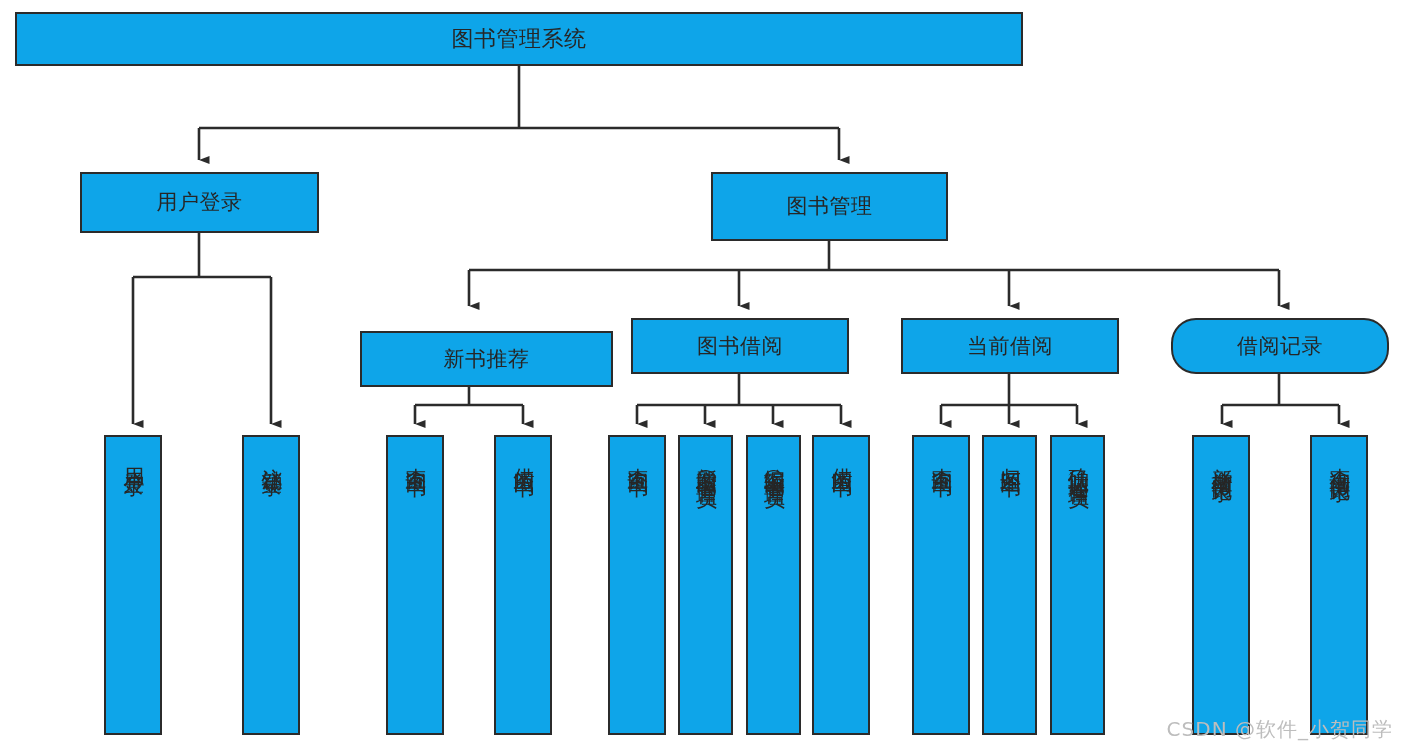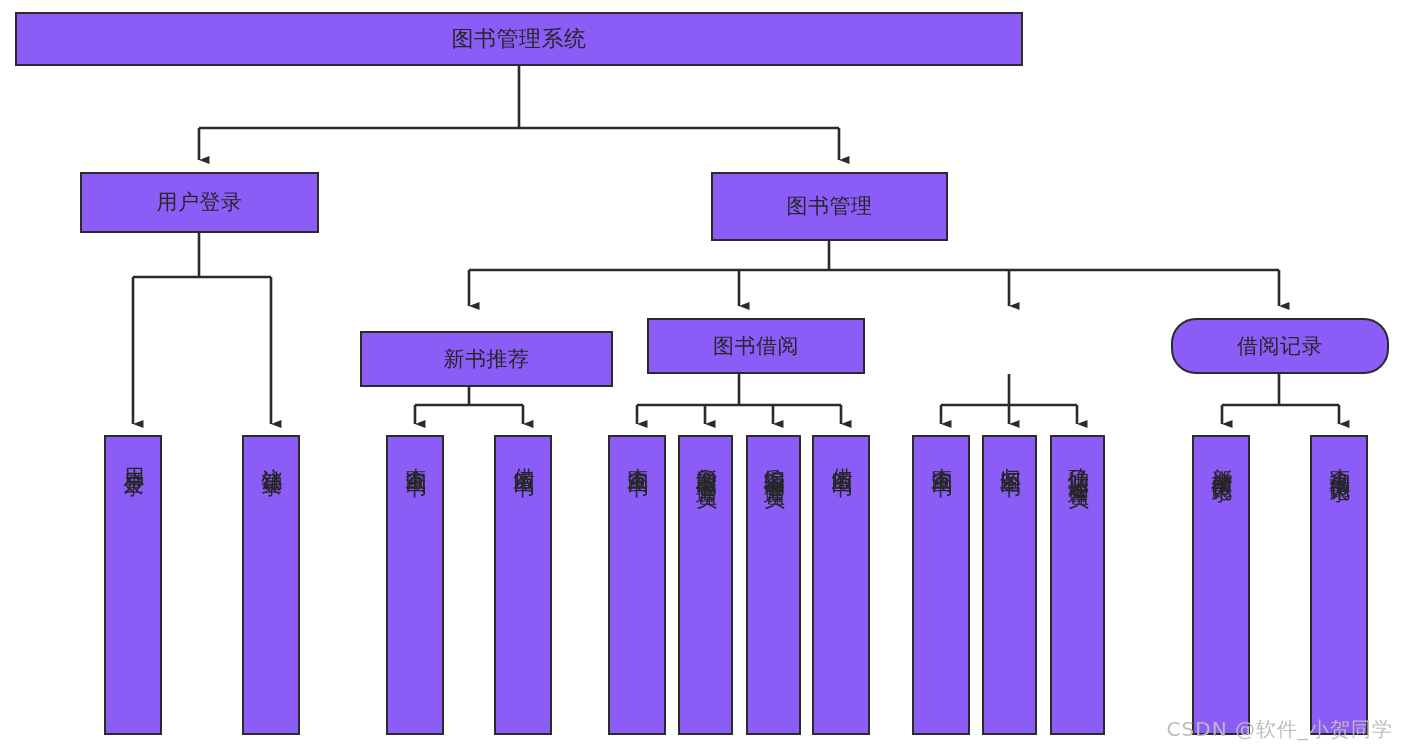--- a/index.html
+++ b/index.html
@@ -10,21 +10,21 @@
     overflow:hidden;
     position:relative;
   }
   #stage{position:absolute;left:0;top:0;width:1405px;height:747px;}
   svg#wires{position:absolute;left:0;top:0;width:1405px;height:747px;pointer-events:none;}
 
   .node{
     position:absolute;
     box-sizing:border-box;
     border:2px solid #2b2b2b;
-    background:#8b5cf6;
+    background:#0ea5e9;
     display:flex;
     align-items:center;
     justify-content:center;
     color:#262626;
   }
   .node .lbl{
     display:block;
     text-align:center;
     line-height:1.18;
     letter-spacing:0.5px;
@@ -125,22 +125,25 @@
   <div class="node h-node" style="left:80px;top:172px;width:239px;height:61px;">
     <span class="lbl">用户登录</span>
   </div>
   <div class="node h-node" style="left:711px;top:172px;width:237px;height:69px;">
     <span class="lbl">图书管理</span>
   </div>
 
   <div class="node h-node" style="left:360px;top:318px;width:253px;height:56px;margin-top:13px;">
     <span class="lbl">新书推荐</span>
   </div>
-  <div class="node h-node" style="left:647px;top:318px;width:218px;height:56px;">
+  <div class="node h-node" style="left:631px;top:318px;width:218px;height:56px;">
     <span class="lbl">图书借阅</span>
+  </div>
+  <div class="node h-node" style="left:901px;top:318px;width:218px;height:56px;">
+    <span class="lbl">当前借阅</span>
   </div>
   <div class="node h-node" style="left:1171px;top:318px;width:218px;height:56px;border-radius:25px;">
     <span class="lbl">借阅记录</span>
   </div>
 
   <div class="node leaf" style="left:104px;top:435px;width:58px;height:300px;">
     <span class="lbl">用户登录</span>
   </div>
   <div class="node leaf" style="left:242px;top:435px;width:58px;height:300px;">
     <span class="lbl">注销登录</span>

